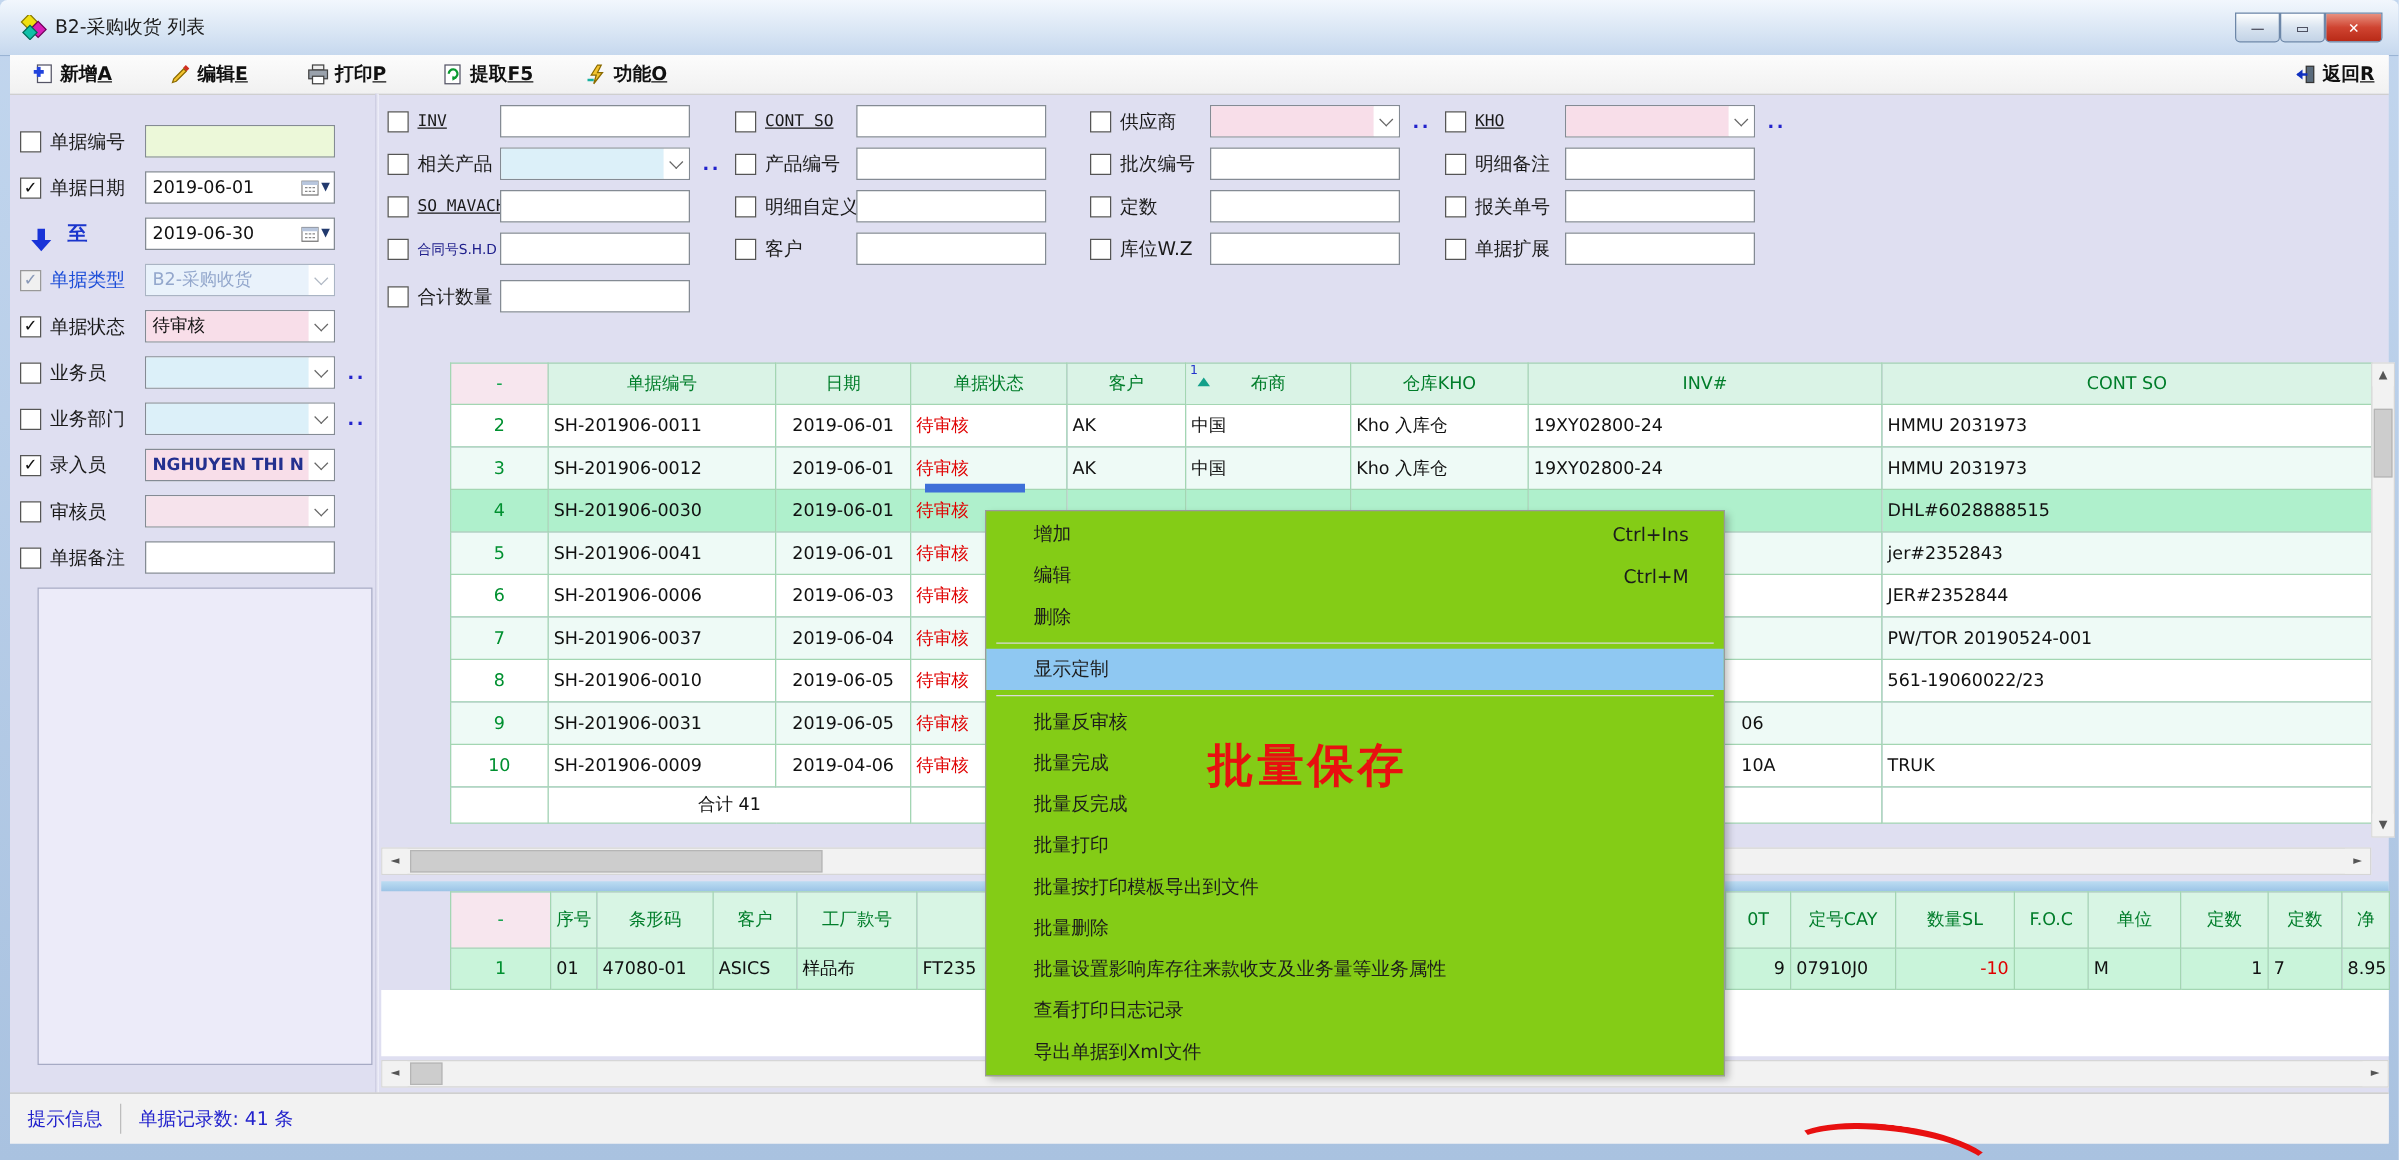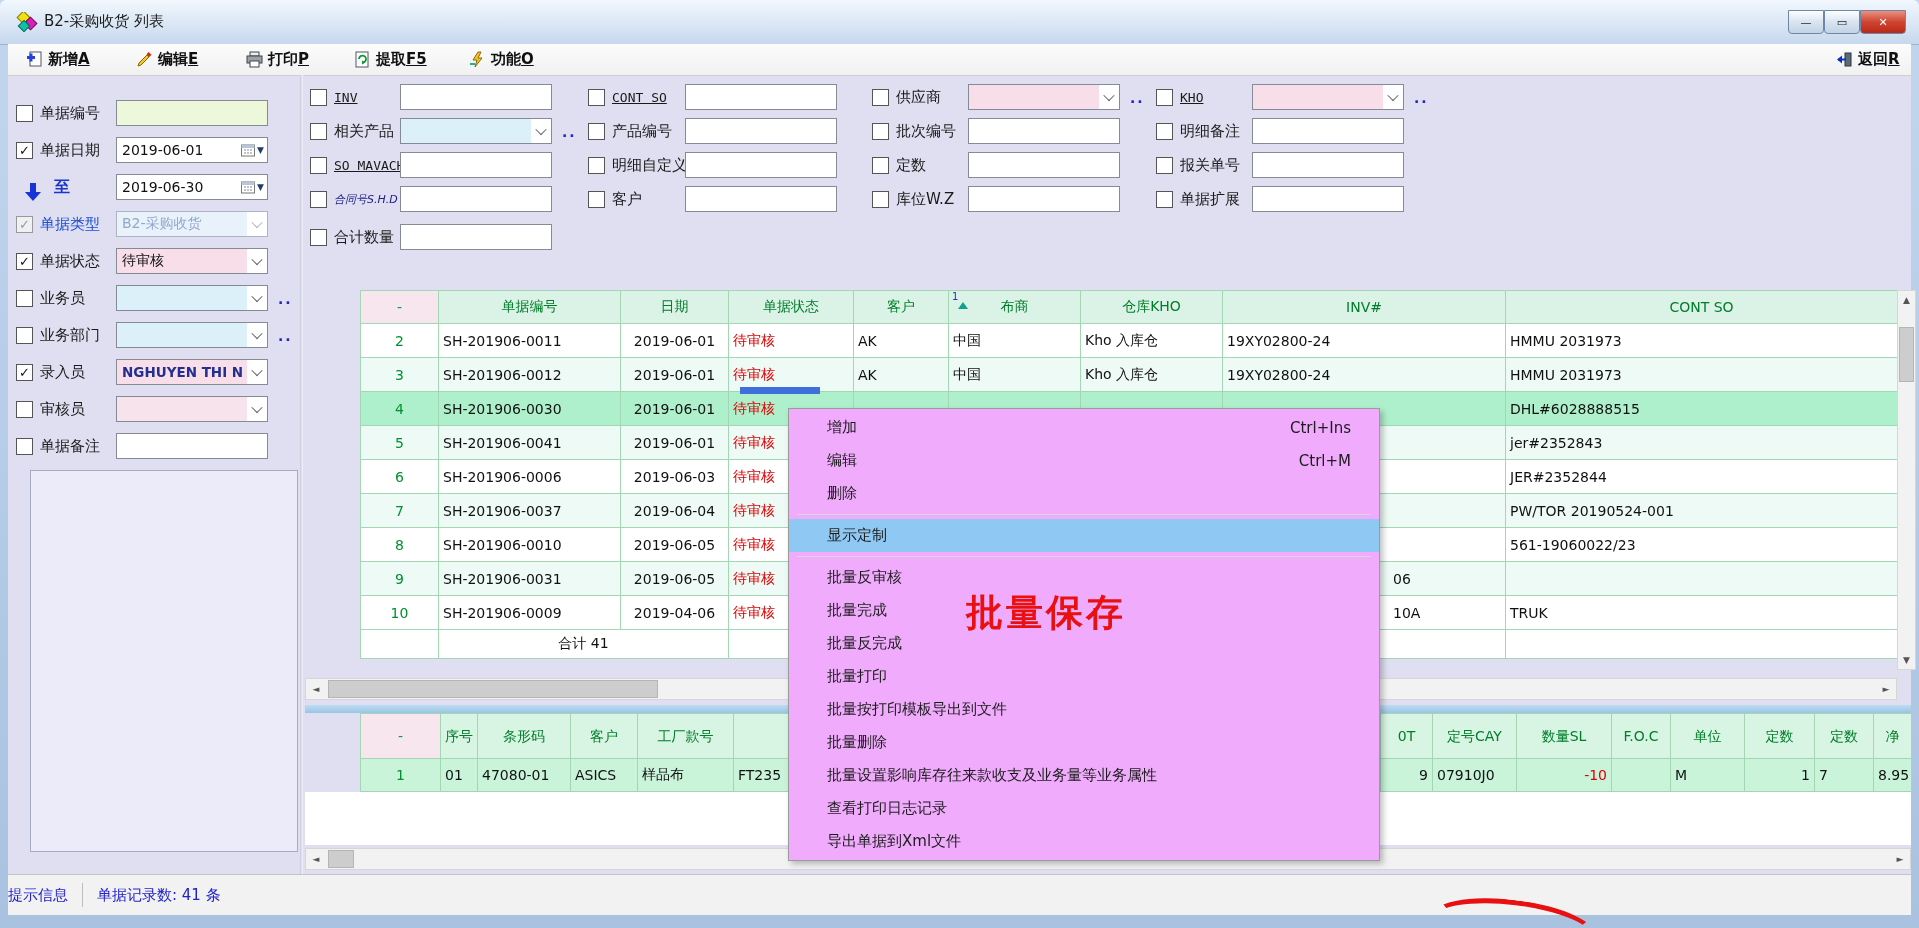--- a/index.html
+++ b/index.html
@@ -46,21 +46,21 @@
     border-top:9px solid #1833d8;}
   .zhi{color:#1a35cc;font-size:16px;font-weight:bold;margin-left:18px;}
   .cal{width:14px;height:13px;display:inline-block;margin-right:2px;}
   .dd-tri{font-size:9px;color:#223a6e;margin-right:3px;}
   .side-box{left:30px;top:470px;width:266px;height:380px;background:#ecebf9;border:1px solid #a6aac4;}
   .vgroove{left:300px;top:75px;width:3px;height:800px;background:linear-gradient(90deg,#c9c9e0,#f4f4fc);}
   
   .f-row{position:absolute;height:27px;display:flex;align-items:center;}
   .f-label{margin-left:7px;font-size:15px;color:#1a1a1a;white-space:nowrap;}
   .f-label.latin{font-size:13px;font-family:"DejaVu Sans Mono","Liberation Mono",monospace;text-decoration:underline;}
-  .f-label.small{font-size:11px;color:#20208c;font-style:italic;}
+  .f-label.small{font-size:11px;color:#20208c;}
   
   table{border-collapse:collapse;table-layout:fixed;font-size:14px;}
   .grid td,.grid th{border:1px solid #a3d6b2;overflow:hidden;white-space:nowrap;padding:0 4px;box-sizing:border-box;}
   .grid th{background:#daf3e6;color:#007d2a;font-weight:normal;font-size:14px;height:33px;}
   .grid th.pink,.grid td.pink{background:#f7e6ee;}
   .grid th.pink{color:#00a040;}
   .grid td{height:34px;background:#fff;color:#111;}
   .grid tr.alt td{background:#eefaf6;}
   .grid tr.sel td{background:#aff0cc;}
   .grid td.num{color:#009030;text-align:center;}
@@ -82,21 +82,21 @@
   .vsb{flex-direction:column;}
   .vsb .arr{width:100%;height:18px;flex:0 0 18px;}
   
   .splitter{background:linear-gradient(#bcdcf2,#9cc4e6);}
   .whitepanel{background:#ffffff;}
   
   .statusbar{left:8px;top:874px;width:1903px;height:40px;background:#f2f2f2;border-top:1px solid #c4c4c4;
     display:flex;align-items:center;font-size:15px;color:#2222cc;}
   .status-div{width:1px;height:24px;background:#bdbdbd;margin:0 14px;}
   
-  .menu{left:788px;top:408px;width:592px;background:#f0abfc;border:1px solid #9b9b9b;
+  .menu{left:788px;top:408px;width:592px;background:#84cc16;border:1px solid #9b9b9b;
     box-shadow:3px 3px 6px rgba(0,0,0,.25);z-index:50;padding:2px 0;box-sizing:border-box;}
   .mi{height:33px;display:flex;align-items:center;padding:0 28px 0 38px;font-size:15px;color:#1c1c1c;}
   .mi .mi-short{margin-left:auto;}
   .mi.hl{background:#8fc8f2;}
   .msep{height:1px;background:#d9d9d9;margin:4px 8px;}
   
   .annot{left:966px;top:588px;font-size:37px;font-weight:bold;color:#e81010;letter-spacing:3px;z-index:60;}
   .red-curve{left:1428px;top:900px;width:160px;height:46px;border:5px solid transparent;
     border-top:5px solid #e81010;border-radius:50%;transform:rotate(7deg);z-index:60;}
   .focus-bar{left:740px;top:387px;width:80px;height:7px;background:#3f6fd8;z-index:5;}
@@ -691,21 +691,21 @@
 
 <div class="sb abs" style="left:305px;top:848px;width:1606px;height:22px">
   <div class="arr">◄</div>
   <div class="track">
       <div class="thumb" style="top:1px;bottom:1px;left:2px;width:26px"></div>
     </div>
   <div class="arr">►</div>
 </div>
 
 <div class="statusbar abs">
-  <span style="">提示信息</span>
+  <span style="margin-left:14px">提示信息</span>
   <span class="status-div"></span>
   <span>单据记录数: 41 条</span>
 </div>
 
 <div class="menu abs">
   <div class="mi">
       <span>增加</span>
       <span class="mi-short">Ctrl+Ins</span>
     </div>
   <div class="mi">

